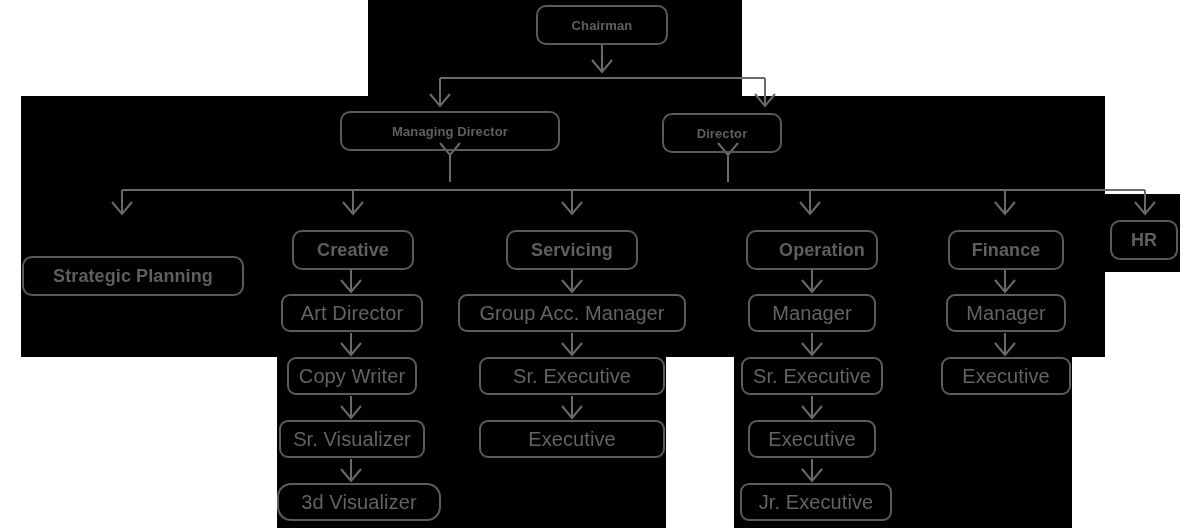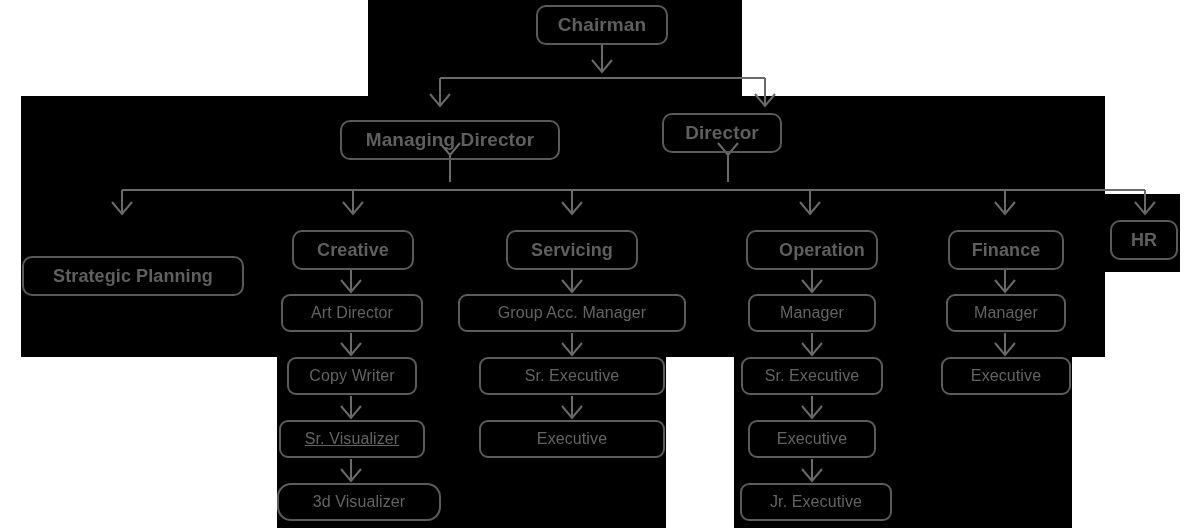--- a/index.html
+++ b/index.html
@@ -38,33 +38,33 @@
     color: #5f5f5f;
     display: flex;
     align-items: center;
     justify-content: center;
     white-space: nowrap;
     background: transparent;
     letter-spacing: 0.1px;
   }
   .node.lvl-exec {
     height: 40px;
-    font-size: 19px;
+    font-size: 13px;
     font-weight: bold;
     border-radius: 10px;
   }
   .node.lvl-dept {
     height: 40px;
     font-size: 18px;
     font-weight: bold;
     border-radius: 10px;
   }
   .node.lvl-sub {
     height: 38px;
-    font-size: 16px;
+    font-size: 20px;
     font-weight: normal;
     border-radius: 9px;
     color: #636363;
     border-color: #5c5c5c;
   }
 </style>
 </head>
 <body>
 
 <div id="chart-root">
@@ -138,39 +138,39 @@
       <polyline points="802,343 812,355 822,343"></polyline>
       <polyline points="802,406 812,418 822,406"></polyline>
       <polyline points="802,469 812,481 822,469"></polyline>
       <polyline points="995,280 1005,292 1015,280"></polyline>
       <polyline points="995,343 1005,355 1015,343"></polyline>
     </g>
   </svg>
 
   <div class="node lvl-exec" style="left:536px; top:5px; width:132px;">Chairman</div>
 
-  <div class="node lvl-exec" style="left:340px; top:120px; width:220px;">Managing Director</div>
+  <div class="node lvl-exec" style="left:340px; top:111px; width:220px;">Managing Director</div>
 
   <div class="node lvl-exec" style="left:662px; top:113px; width:120px;">Director</div>
 
   <div class="node lvl-dept" style="left:22px; top:230px; width:222px;margin-top:26px;">Strategic Planning</div>
 
   <div class="node lvl-dept" style="left:292px; top:230px; width:122px;">Creative</div>
 
   <div class="node lvl-dept" style="left:506px; top:230px; width:132px;">Servicing</div>
 
   <div class="node lvl-dept" style="left:746px; top:230px; width:132px;padding-left:20px;">Operation</div>
 
   <div class="node lvl-dept" style="left:948px; top:230px; width:116px;">Finance</div>
 
   <div class="node lvl-dept" style="left:1110px; top:220px; width:68px;">HR</div>
 
   <div class="node lvl-sub" style="left:281px; top:294px; width:142px;">Art Director</div>
   <div class="node lvl-sub" style="left:287px; top:357px; width:130px;">Copy Writer</div>
-  <div class="node lvl-sub" style="left:279px; top:420px; width:146px;text-decoration:underline;">Sr. Visualizer</div>
+  <div class="node lvl-sub" style="left:279px; top:420px; width:146px;">Sr. Visualizer</div>
   <div class="node lvl-sub" style="left:277px; top:483px; width:164px;border-radius:14px;">3d Visualizer</div>
 
   <div class="node lvl-sub" style="left:458px; top:294px; width:228px;">Group Acc. Manager</div>
   <div class="node lvl-sub" style="left:479px; top:357px; width:186px;">Sr. Executive</div>
   <div class="node lvl-sub" style="left:479px; top:420px; width:186px;">Executive</div>
 
   <div class="node lvl-sub" style="left:748px; top:294px; width:128px;">Manager</div>
   <div class="node lvl-sub" style="left:741px; top:357px; width:142px;">Sr. Executive</div>
   <div class="node lvl-sub" style="left:748px; top:420px; width:128px;">Executive</div>
   <div class="node lvl-sub" style="left:740px; top:483px; width:152px;">Jr. Executive</div>

